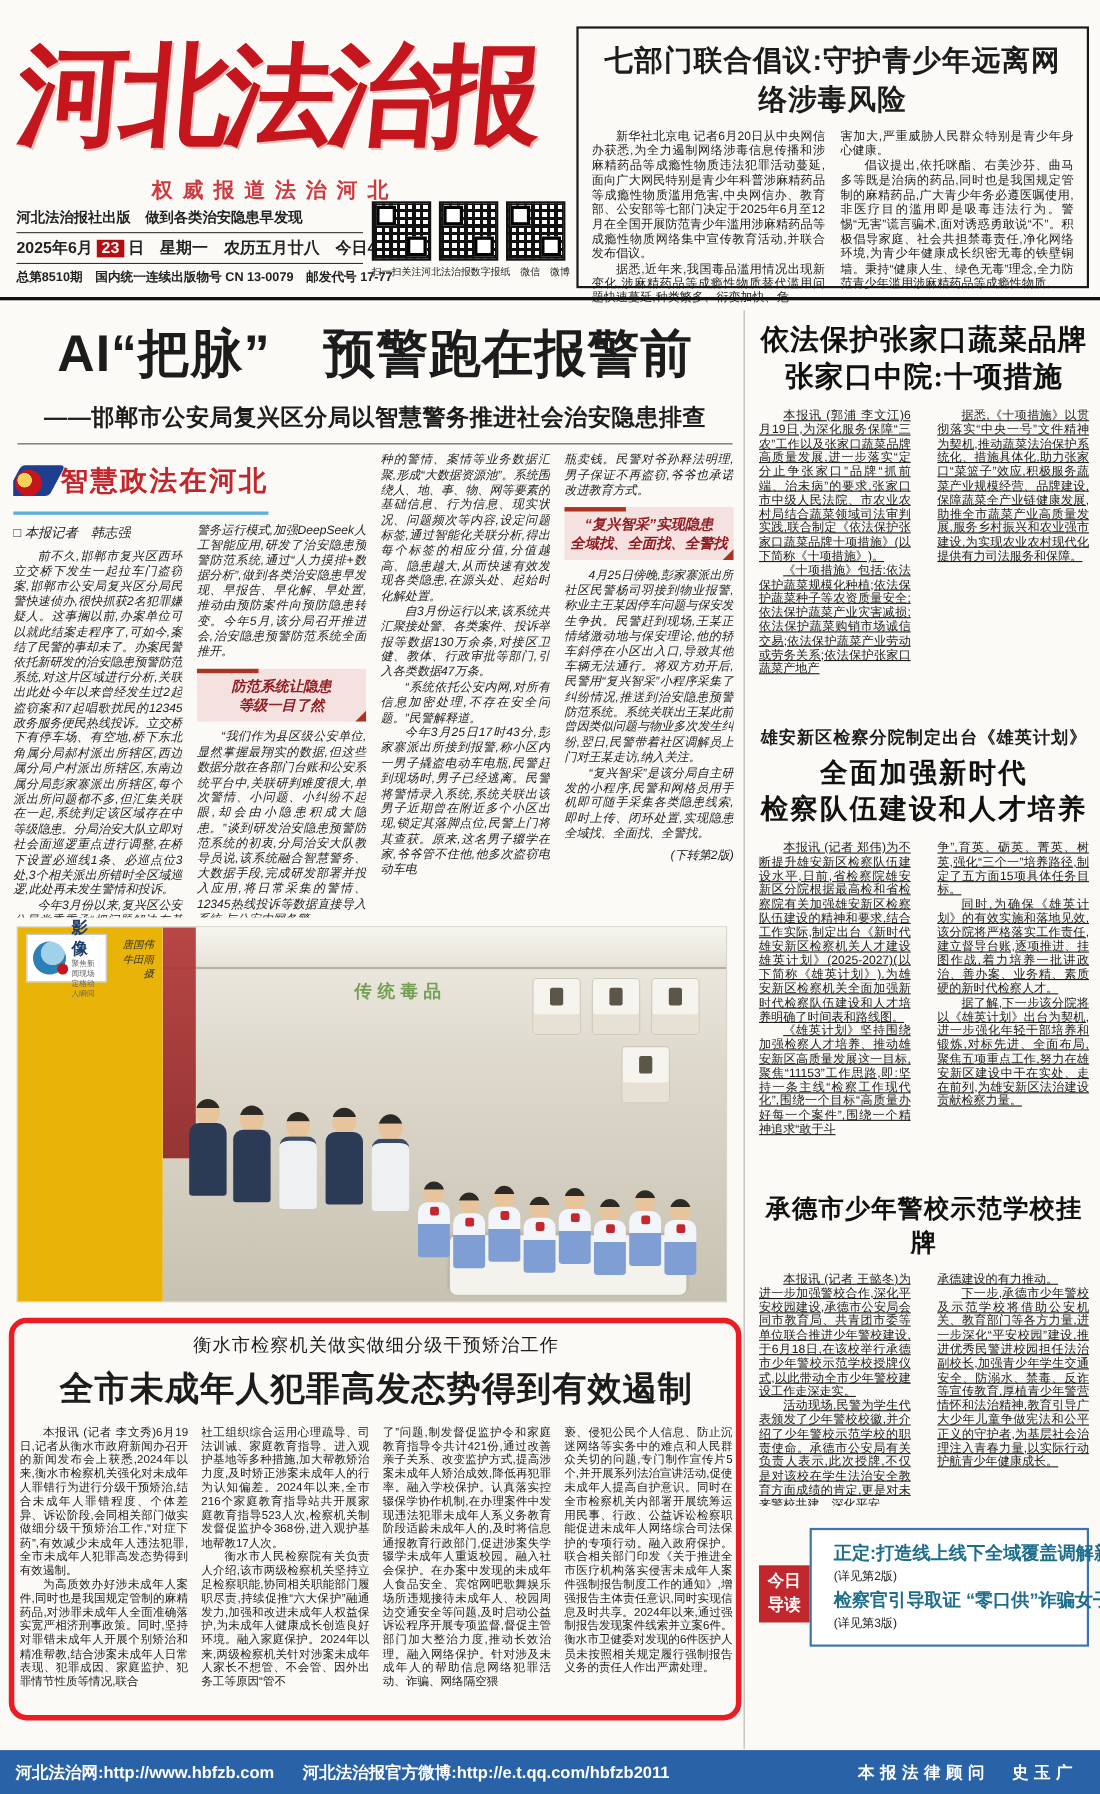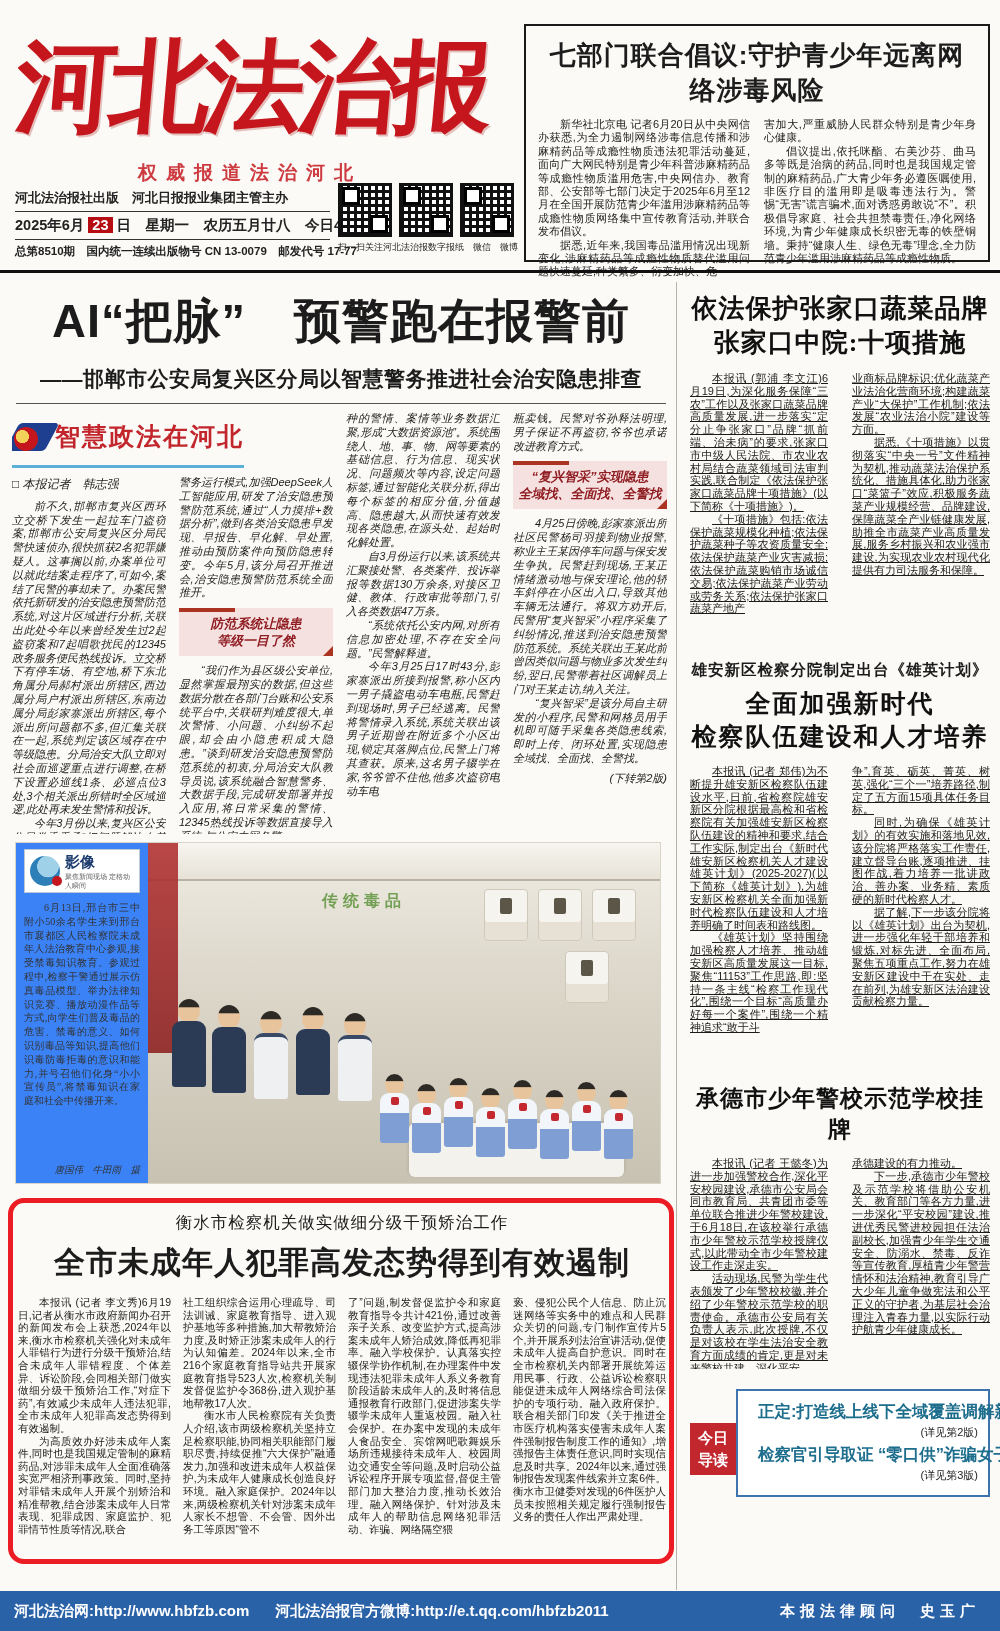--- a/index.html
+++ b/index.html
@@ -73,21 +73,21 @@
   .byline { font-size:12px; margin:2px 0 8px; }
   .inset-box {
     background:#f6e1e1; margin:8px 0; padding:7px 4px; text-align:center; position:relative;
     color:#8f1d22; font-weight:bold; font-size:13px; line-height:17px;
   }
   .inset-box::before { content:""; position:absolute; left:0; top:0; width:56px; height:4px; background:#a32; }
   .inset-box::after { content:""; position:absolute; right:0; bottom:0; border-left:10px solid transparent; border-bottom:10px solid #a32; }
   .continued { text-align:right; font-size:11px; margin-top:6px; }
   
   .photo-block { position:absolute; left:15px; top:842px; width:646px; height:342px; display:flex; border:1px solid #d8d4c8; }
-  .caption-panel { width:132px; background:#3b82f6; padding:6px 8px; display:flex; flex-direction:column; }
+  .caption-panel { width:132px; background:#eab308; padding:6px 8px; display:flex; flex-direction:row; }
   .cap-logo { background:#fff; border:1px solid #bcc8d4; height:44px; display:flex; align-items:center; gap:5px; padding:3px 5px; }
   .cap-logo .blob { width:30px; height:30px; border-radius:50%; background:radial-gradient(circle at 60% 35%, #9fd2e8 0 40%, #2d7fb8 42% 100%); position:relative; flex:0 0 auto;}
   .cap-logo .blob::after { content:""; position:absolute; right:-2px; bottom:0; width:10px; height:10px; border-radius:50%; background:#c4161c; }
   .cap-logo .t1 { font-family:"Liberation Serif", serif; font-weight:bold; font-size:15px; color:#1d3d6e; }
   .cap-logo .t2 { font-size:7px; color:#666; line-height:9px; }
   .caption-text { margin-top:8px; font-family:"Liberation Serif", serif; font-size:10px; line-height:13.8px; color:#333; text-align:justify; flex:1; overflow:hidden; text-indent:2em;}
   .caption-credit { font-size:9.5px; color:#333; text-align:right; padding-top:4px;font-style:italic; }
   .photo-scene { flex:1; position:relative; overflow:hidden;
     background:linear-gradient(180deg,#efece4 0%,#ddd8cb 38%,#c8c2b2 100%); }
   .scene-ceiling { position:absolute; left:0; top:0; right:0; height:38px; background:linear-gradient(180deg,#f7f5ef, #e6e2d7); border-bottom:2px solid #b9b2a2; }
@@ -129,21 +129,21 @@
   .cd-head { font-size:23px; margin-top:26px; letter-spacing:1px; }
   .cd-body { height:212px; margin-top:12px; }
   
   .daodu { position:relative; margin-top:20px; height:112px; }
   .daodu-box { position:absolute; left:46px; top:0; width:254px; height:108px; border:2px solid #3d74ae; background:#fff; padding:10px 10px 6px 20px; }
   .daodu-label {
     position:absolute; left:0; top:34px; width:46px; height:52px; background:#c1272d; color:#fff;
     font-size:15px; font-weight:bold; text-align:center; line-height:22px; padding-top:4px; z-index:2;
   }
   .daodu-item-title { color:#1d6d8d; font-weight:900; font-size:16.5px; white-space:nowrap; }
-  .daodu-item-ref { text-align:right; font-size:11px; color:#222; margin:2px 0 4px; }
+  .daodu-item-ref { text-align:left; font-size:11px; color:#222; margin:2px 0 4px; }
   
   .footer-bar {
     position:absolute; left:0; top:1591px; width:1000px; height:40px; background:#2a62a8;
     color:#fff; display:flex; align-items:center; padding:0 14px; font-size:15px; font-weight:bold; gap:26px;
   }
   .footer-bar .seg3 { margin-left:auto; letter-spacing:5px; padding-right:6px; }
 </style>
 </head>
 <body>
 
@@ -162,21 +162,21 @@
             <p>倡议提出,依托咪酯、右美沙芬、曲马多等既是治病的药品,同时也是我国规定管制的麻精药品,广大青少年务必遵医嘱使用,非医疗目的滥用即是吸毒违法行为。警惕“无害”谎言骗术,面对诱惑勇敢说“不”。积极倡导家庭、社会共担禁毒责任,净化网络环境,为青少年健康成长织密无毒的铁壁铜墙。秉持“健康人生、绿色无毒”理念,全力防范青少年滥用涉麻精药品等成瘾性物质。</p>
           </div>
       </div>
     </div>
   </div>
 
   <div class="masthead-title">河北法治报</div>
   <div class="masthead-slogan">权威报道法治河北</div>
 
   <div class="pub-block">
-    <div class="pub-row">河北法治报社出版　河北日报报业集团主管主办</div>
+    <div class="pub-row">河北法治报社出版　做到各类治安隐患早发现</div>
     <div class="pub-row date">
       <span>2025年6月</span>
       <span class="day-badge">23</span>
       <span>日　星期一　农历五月廿八　今日4版</span>
     </div>
     <div class="pub-row issue">总第8510期　国内统一连续出版物号 CN 13-0079　邮发代号 17-77</div>
   </div>
 
   <div class="qr-group">
     <div class="qr-row">
@@ -356,21 +356,20 @@
       <div class="serif-head zjk-head">
         <div>依法保护张家口蔬菜品牌</div>
         <div>张家口中院:十项措施</div>
       </div>
       <div class="two-cols zjk-body cols">
         <div class="col">
             <p>本报讯 (郭浦 李文江)6月19日,为深化服务保障“三农”工作以及张家口蔬菜品牌高质量发展,进一步落实“定分止争张家口”品牌“抓前端、治未病”的要求,张家口市中级人民法院、市农业农村局结合蔬菜领域司法审判实践,联合制定《依法保护张家口蔬菜品牌十项措施》(以下简称《十项措施》)。</p>
             <p>《十项措施》包括:依法保护蔬菜规模化种植;依法保护蔬菜种子等农资质量安全;依法保护蔬菜产业灾害减损;依法保护蔬菜购销市场诚信交易;依法保护蔬菜产业劳动或劳务关系;依法保护张家口蔬菜产地产</p>
           </div>
         <div class="col">
-          <p class="lead">业商标品牌标识;优化蔬菜产业法治化营商环境;构建蔬菜产业“大保护”工作机制;依法发展“农业法治小院”建设等方面。</p>
           <div>
               <p>据悉,《十项措施》以贯彻落实“中央一号”文件精神为契机,推动蔬菜法治保护系统化、措施具体化,助力张家口“菜篮子”效应,积极服务蔬菜产业规模经营、品牌建设,保障蔬菜全产业链健康发展,助推全市蔬菜产业高质量发展,服务乡村振兴和农业强市建设,为实现农业农村现代化提供有力司法服务和保障。</p>
             </div>
         </div>
       </div>
     </div>
 
     <div>
       <div class="xa-kicker">雄安新区检察分院制定出台《雄英计划》</div>
       <div class="serif-head xa-head">

